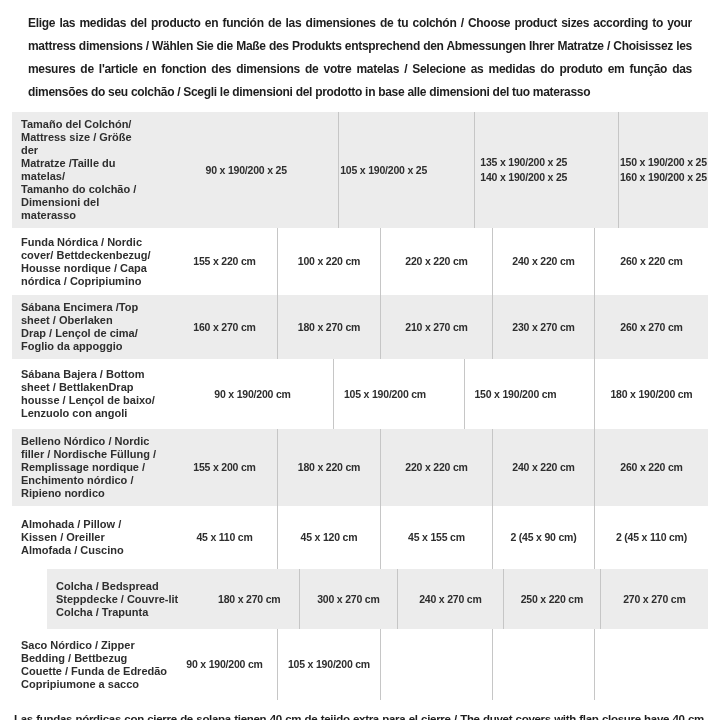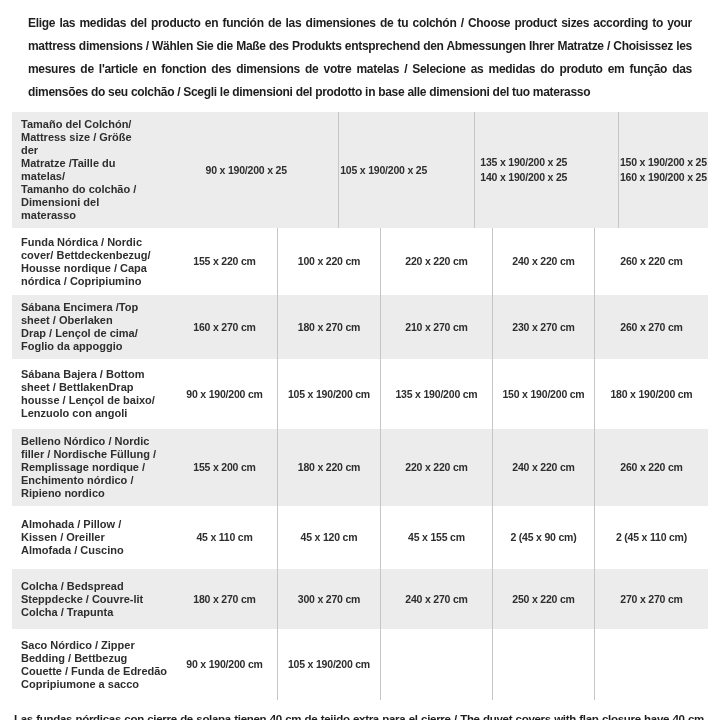--- a/index.html
+++ b/index.html
@@ -64,21 +64,21 @@
   .c2 { width: 103px; border-left: 1px solid #c6c6c6; }
   .c3 { width: 112px; border-left: 1px solid #c6c6c6; }
   .c4 { width: 102px; border-left: 1px solid #c6c6c6; }
   .c5 { width: 114px; border-left: 1px solid #c6c6c6; }
   .h1 { min-height: 76px; gap: 45px; }
   .h2 { min-height: 67px; }
   .h3 { min-height: 64px; }
   .h4 { min-height: 70px; }
   .h5 { min-height: 69px; }
   .h6 { min-height: 63px; }
-  .h7 { min-height: 60px; }
+  .h7 { min-height: 60px; margin-left: 35px; }
   .h8 { min-height: 71px; }
   .note {
     font-size: 11.5px;
     font-weight: bold;
     color: #1e1e1e;
     line-height: 16px;
     text-align: justify;
     letter-spacing: -0.3px;
     padding: 0 4px 0 2px;
     margin-top: 11px;
@@ -131,21 +131,20 @@
       <div class="cell val c5">260 x 270 cm</div>
     </div>
 
     <div class="row white h4">
       <div class="cell label">Sábana Bajera / Bottom
 sheet / BettlakenDrap
 housse / Lençol de baixo/
 Lenzuolo con angoli</div>
       <div class="cell val c1">90 x 190/200 cm</div>
       <div class="cell val c2">105 x 190/200 cm</div>
-      <div class="cell val c3">135 x 190/200 cm</div>
       <div class="cell val c4">150 x 190/200 cm</div>
       <div class="cell val c5">180 x 190/200 cm</div>
     </div>
 
     <div class="row gray h5">
       <div class="cell label">Belleno Nórdico / Nordic
 filler / Nordische Füllung /
 Remplissage nordique /
 Enchimento nórdico /
 Ripieno nordico</div>

